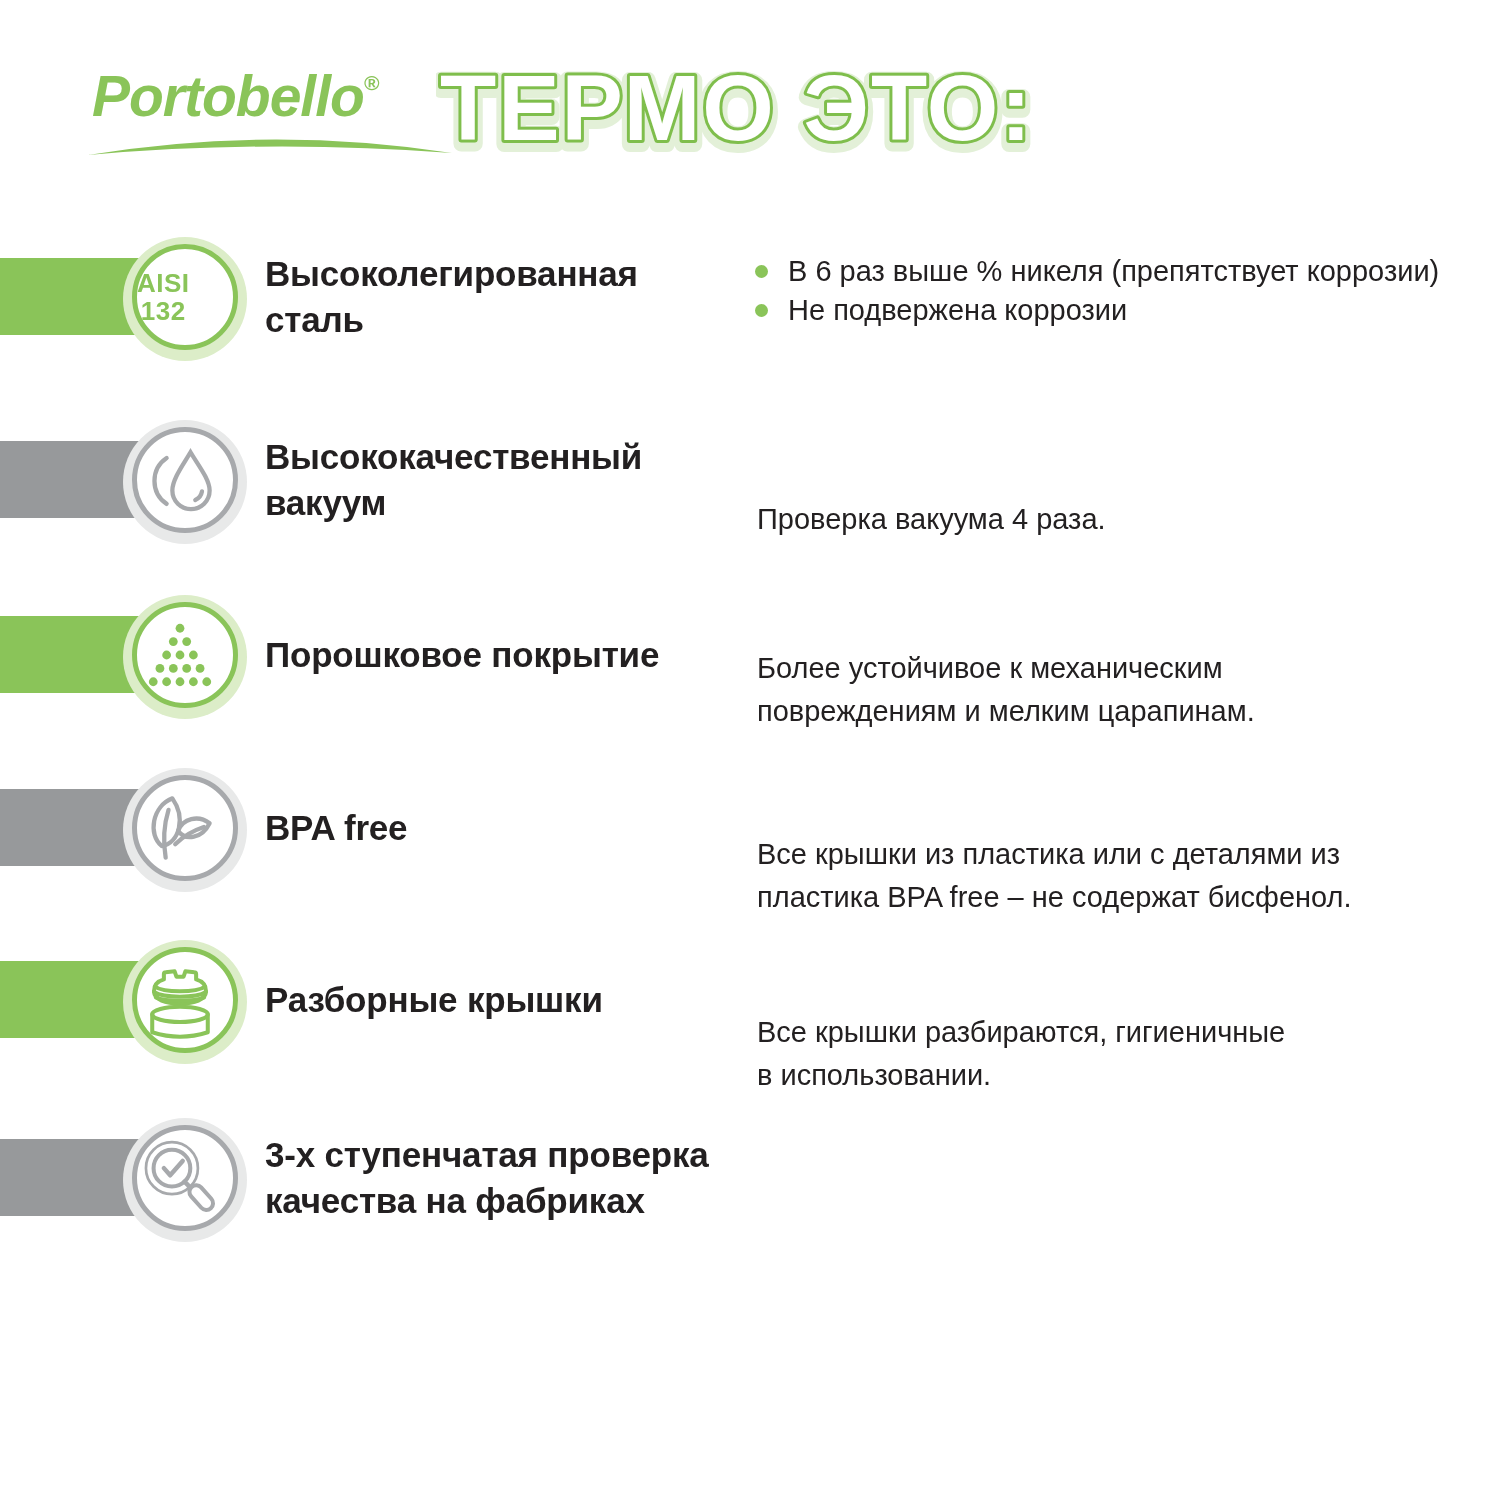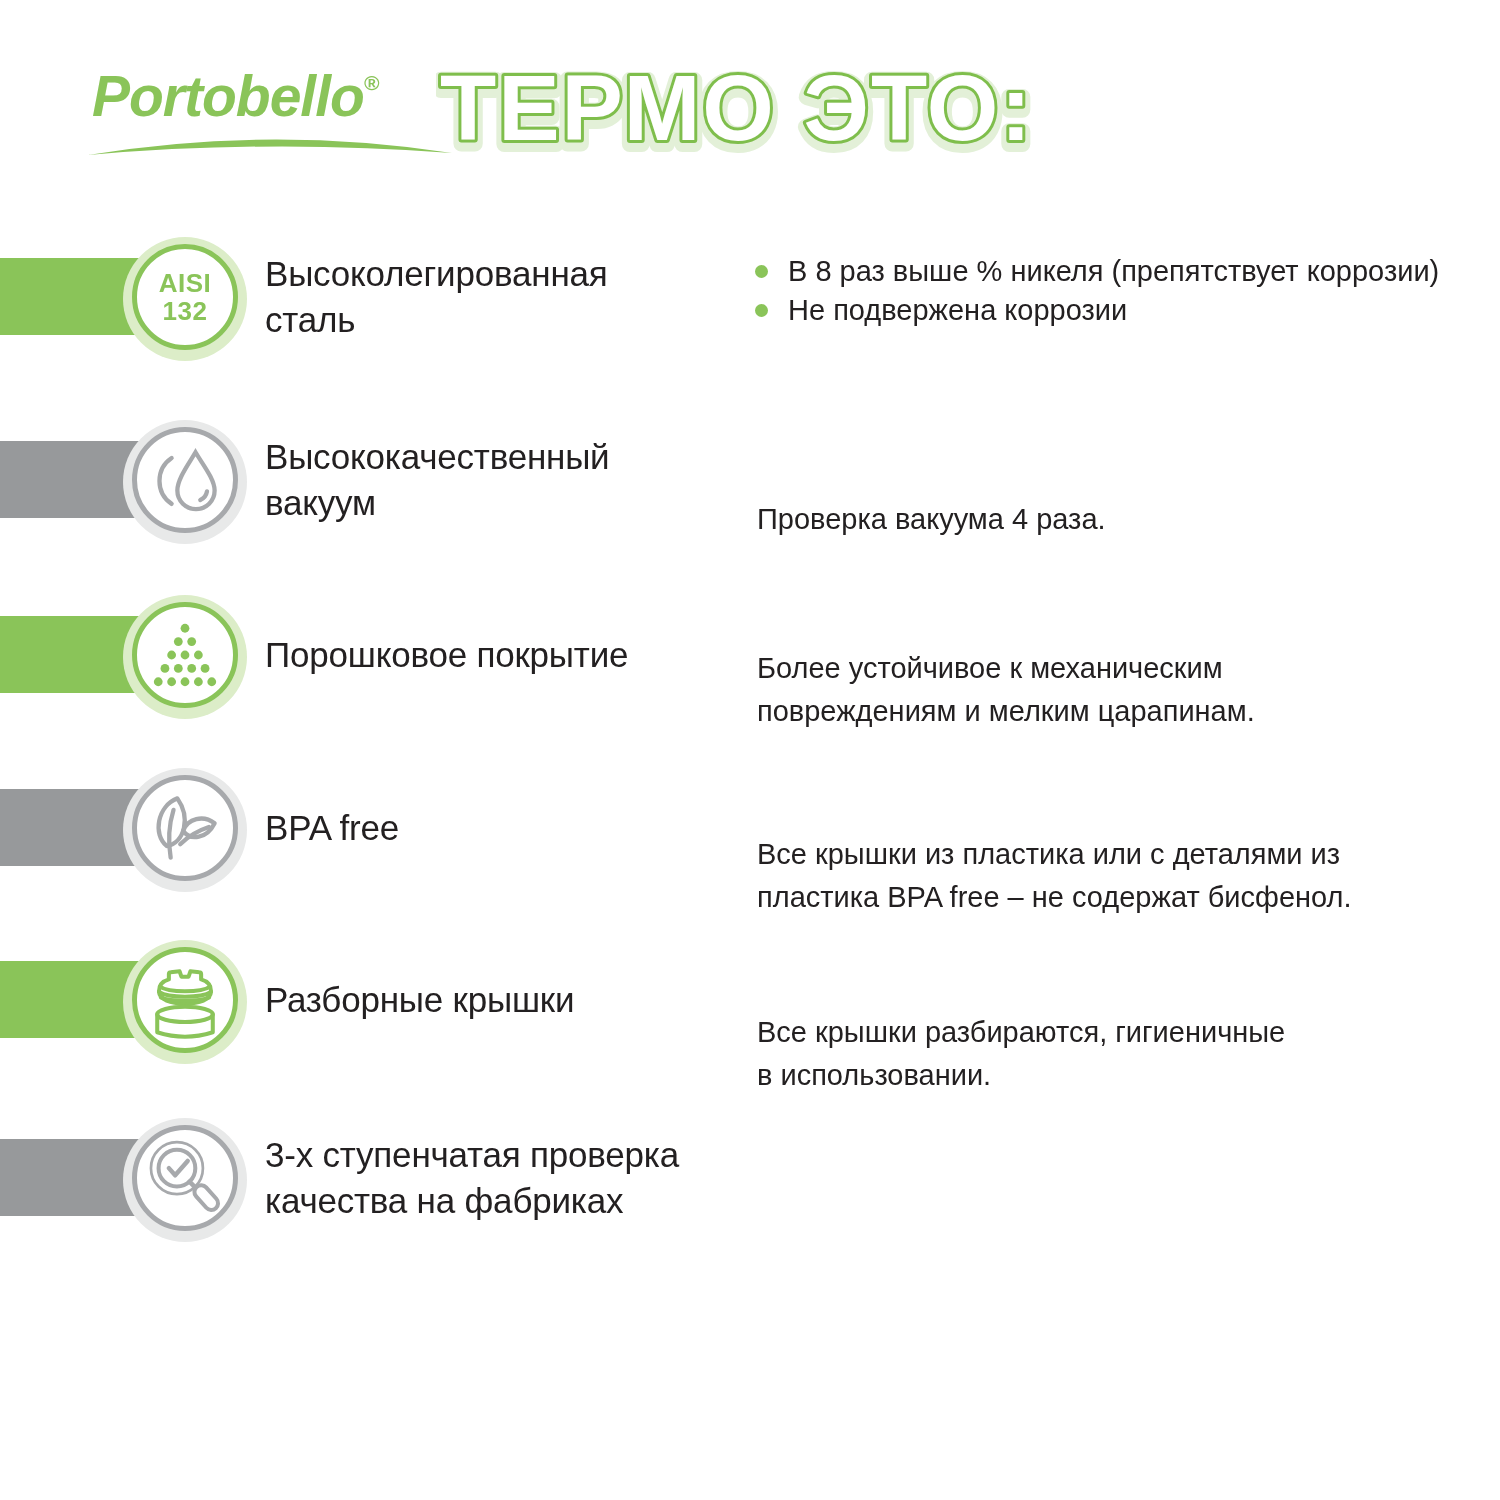--- a/index.html
+++ b/index.html
@@ -30,28 +30,28 @@
   .logo-reg{font-size:21px;font-style:italic;font-weight:bold;color:var(--green);vertical-align:26px;letter-spacing:0;}
   .logo-swoosh{display:block;margin-top:8px;margin-left:-6px;}
   .page-title-svg{position:absolute;left:436px;top:52px;}
   
   .bar{position:absolute;left:0;width:182px;height:77px;}
   .bar.green{background:var(--green);}
   .bar.gray{background:var(--gray);}
   .disc{
     position:absolute;left:132px;width:106px;height:106px;box-sizing:border-box;
     background:#fff;border-radius:50%;
-    display:flex;align-items:center;justify-content:center;text-align:center;
+    display:flex;align-items:center;text-align:center;
   }
   .disc.green{border:5px solid var(--green);box-shadow:0 2px 0 9px var(--green-light);}
   .disc.gray{border:5px solid var(--gray-stroke);box-shadow:0 2px 0 9px var(--gray-light);}
   .badge-text{font-weight:bold;font-size:26px;line-height:28px;letter-spacing:.5px;color:var(--green);}
   .row-title{
     position:absolute;left:265px;transform:translateY(-50%);
-    font-weight:normal;font-size:35px;line-height:46px;letter-spacing:-.2px;
+    font-weight:bold;font-size:35px;line-height:46px;letter-spacing:-.2px;
     white-space:pre-line;color:var(--ink);
   }
   .desc{
     position:absolute;left:757px;
     font-size:29px;line-height:43px;white-space:pre-line;color:var(--ink);margin-top:17px;
   }
   .bullets{position:absolute;left:755px;top:252px;margin:0;padding:0;list-style:none;}
   .bullets li{display:flex;align-items:flex-start;font-size:29px;line-height:38.5px;color:var(--ink);}
   .bullet-dot{
     flex:0 0 13px;width:13px;height:13px;border-radius:50%;
@@ -81,21 +81,21 @@
     <div class="badge-text">
       <div>AISI</div>
       <div>132</div>
     </div>
   </div>
   <div class="row-title" style="top:297px">Высоколегированная
 сталь</div>
   <ul class="bullets">
     <li>
         <span class="bullet-dot"></span>
-        <span>В 8 раз выше % никеля (препятствует коррозии)</span>
+        <span>В 6 раз выше % никеля (препятствует коррозии)</span>
       </li>
     <li>
         <span class="bullet-dot"></span>
         <span>Не подвержена коррозии</span>
       </li>
   </ul>
 
   <div class="bar gray" style="top:441px"></div>
   <div class="disc gray" style="top:427px">
     <svg width="86" height="86" viewBox="0 0 90 90" fill="none" stroke="#A7A9AC" stroke-width="4.5" stroke-linecap="round">

